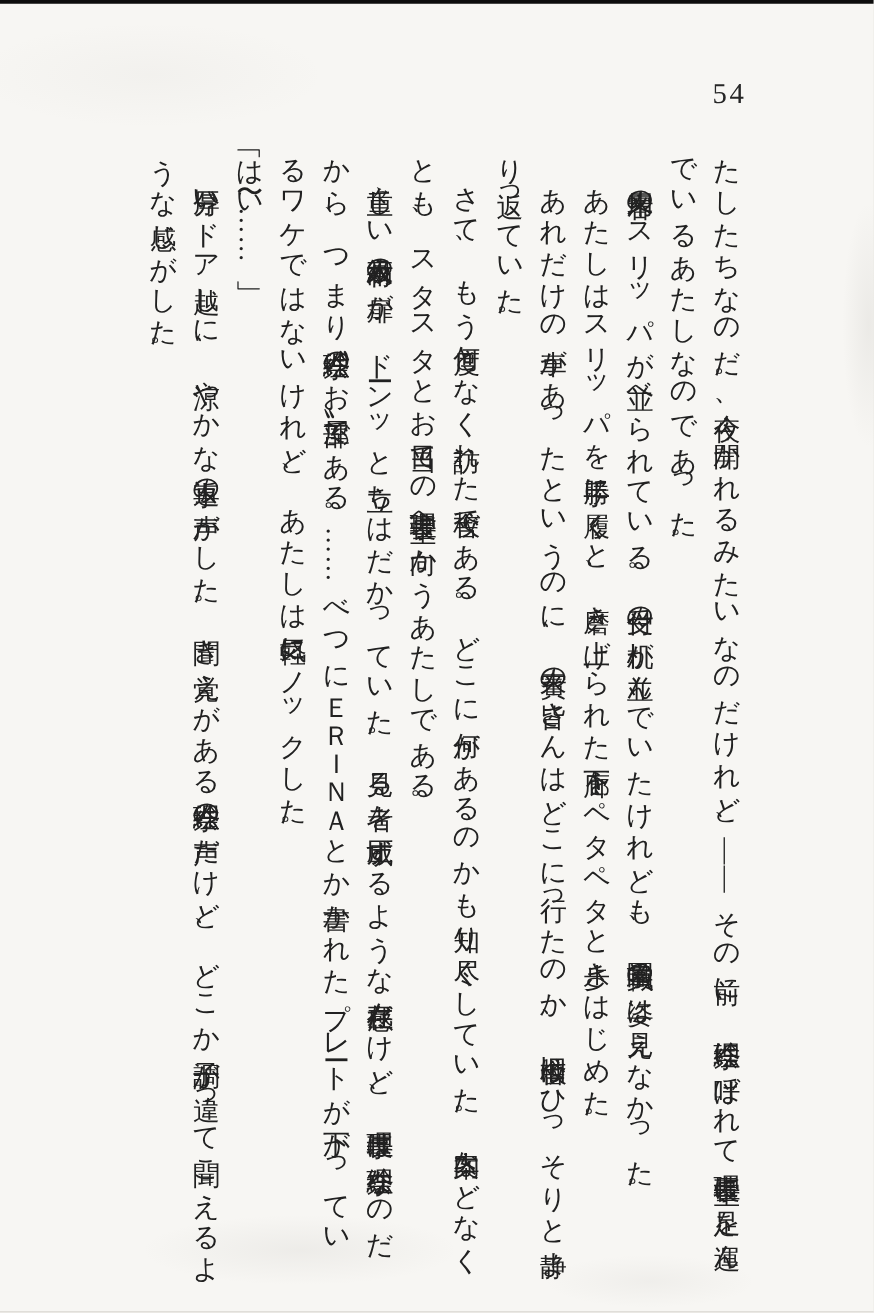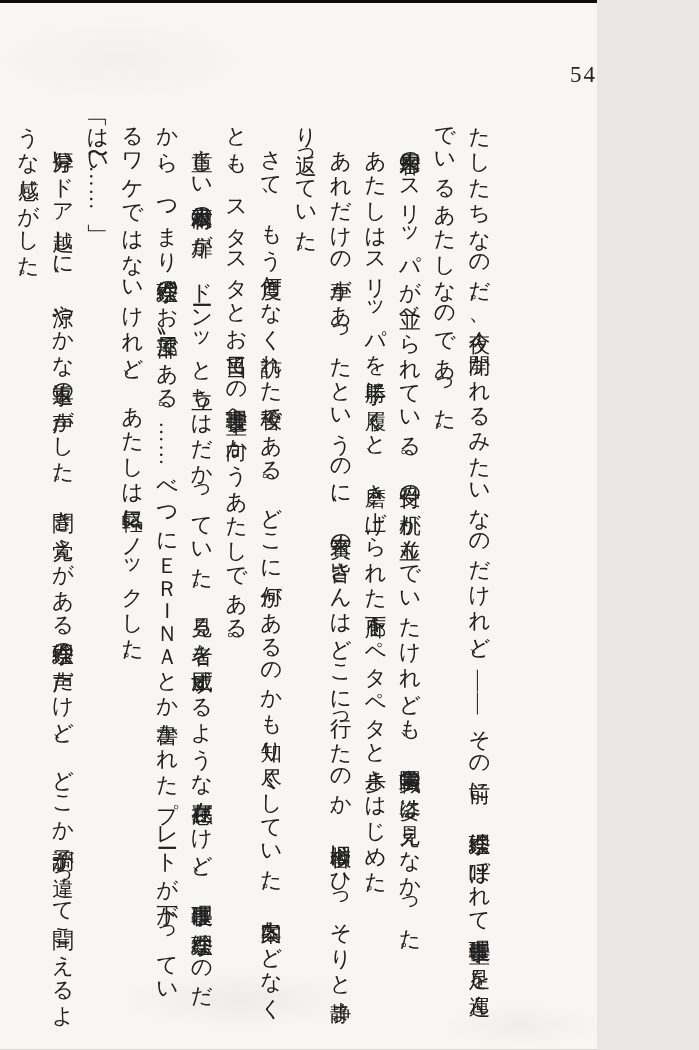--- a/index.html
+++ b/index.html
@@ -5,21 +5,21 @@
   html, body {
     margin: 0;
     padding: 0;
     width: 699px;
     height: 1050px;
     overflow: hidden;
     background: #e9e7e4;
   }
   .scan-page {
     position: relative;
-    width: 597px;
+    width: 699px;
     height: 1050px;
     background-color: #f7f6f3;
     background-image:
       radial-gradient(ellipse 180px 40px at 240px 1000px, rgba(150,146,140,0.10), rgba(150,146,140,0) 70%),
       radial-gradient(ellipse 120px 30px at 520px 1025px, rgba(150,146,140,0.08), rgba(150,146,140,0) 70%),
       radial-gradient(ellipse 30px 140px at 695px 260px, rgba(150,146,140,0.12), rgba(150,146,140,0) 70%),
       radial-gradient(ellipse 200px 60px at 120px 60px, rgba(150,146,140,0.05), rgba(150,146,140,0) 70%);
     font-family: "Liberation Serif", "DejaVu Serif", serif;
     color: #222222;
   }

